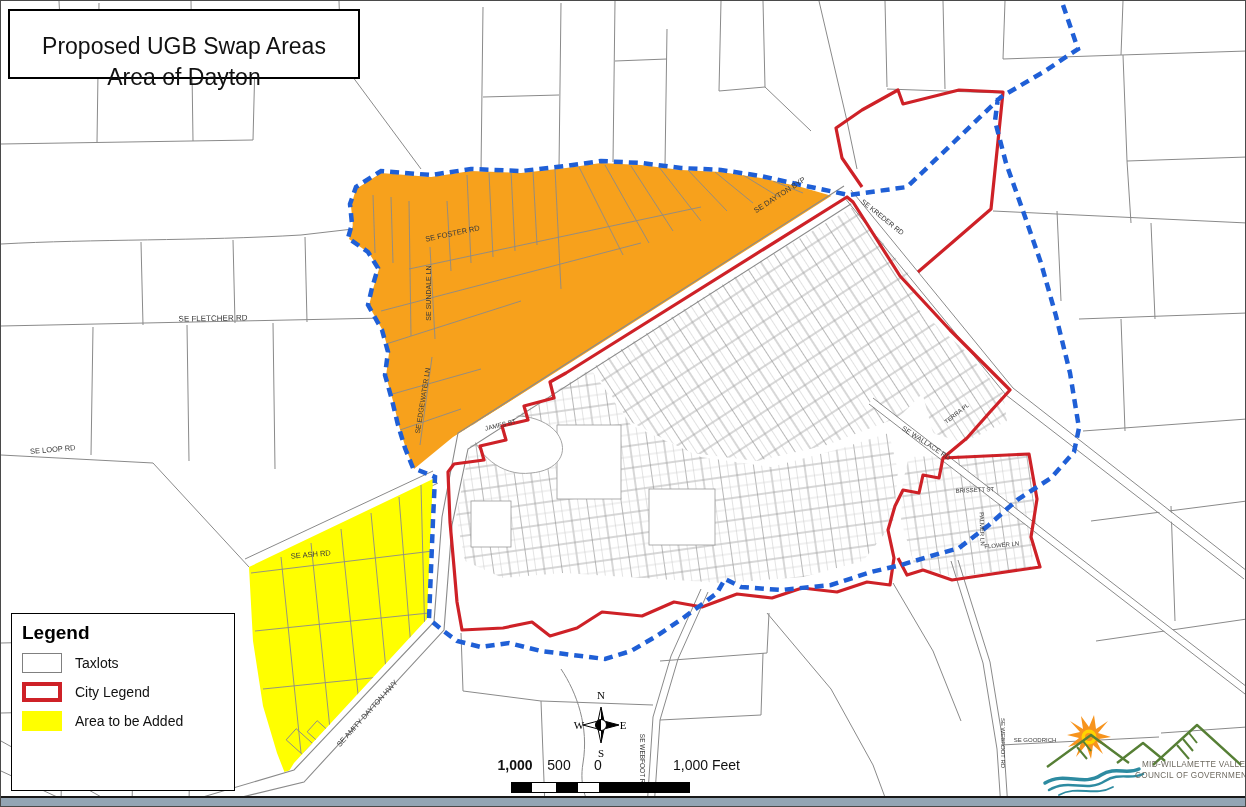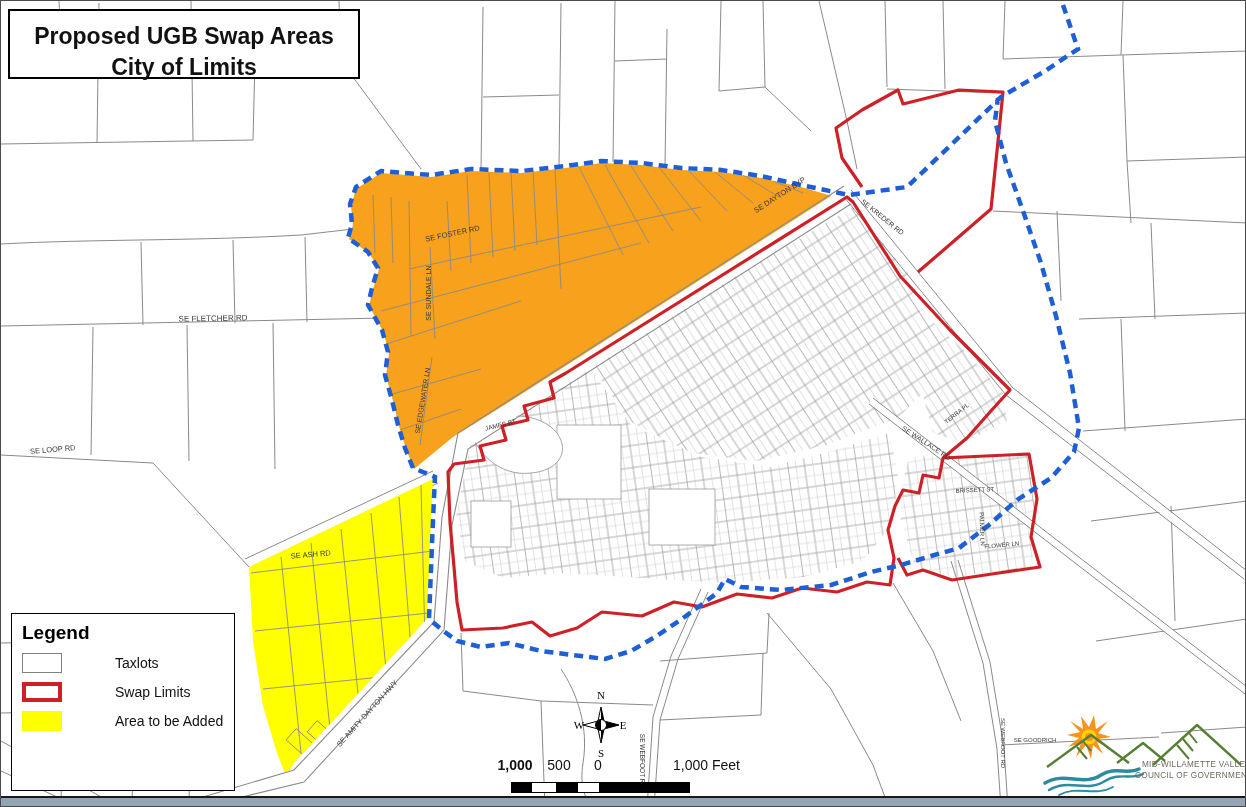--- a/index.html
+++ b/index.html
@@ -2,27 +2,27 @@
 <html><head>
 <meta charset="utf-8">
 <style>
   html,body{margin:0;padding:0;background:#fff;}
   .frame{position:relative;width:1246px;height:807px;overflow:hidden;background:#fff;
          border:1px solid #4a4a4a;box-sizing:border-box;
          font-family:"Liberation Sans", sans-serif;}
   .map-svg{position:absolute;left:0;top:0;}
   
   .title-box{position:absolute;left:7px;top:8px;width:352px;height:70px;background:#fff;
-             border:2px solid #000;text-align:center;padding-top:10px;box-sizing:border-box;font-weight:bold;}
+             border:2px solid #000;text-align:center;padding-top:20px;box-sizing:border-box;}
   .title-box .t{font-size:23px;color:#111;line-height:31px;}
   
   .legend{position:absolute;left:10px;top:612px;width:224px;height:178px;background:#fff;
           border:1.5px solid #000;box-sizing:border-box;padding:6px 10px 8px 10px;}
   .legend h2{margin:2px 0 8px 0;font-size:19px;color:#000;}
-  .lrow{display:flex;align-items:center;margin-bottom:7px;height:22px;gap:40px;}
+  .lrow{display:flex;align-items:center;margin-bottom:7px;height:22px;}
   .sw{width:40px;height:20px;margin-right:13px;box-sizing:border-box;flex:none;}
   .sw-taxlots{background:#fff;border:1px solid #808080;}
   .sw-city{background:#fff;border:4px solid #CE2127;}
   .sw-ugb{background:#fff;border:4px dashed #1F5FD6;}
   .sw-added{background:#FFFF00;}
   .sw-removed{background:#F7A11C;}
   .lrow span{font-size:14px;color:#111;}
   
   .scalebar{position:absolute;left:488px;top:756px;width:300px;height:44px;}
   .scalebar .lab{position:absolute;top:0;font-size:14px;color:#111;}
@@ -186,32 +186,32 @@
     <text class="street" font-size="6.5" transform="translate(639,760) rotate(90)">SE WEBFOOT RD</text>
     <text class="street" font-size="6" transform="translate(1000,742) rotate(90)">SE WEBFOOT RD</text>
     <text class="street" font-size="6" transform="translate(1034,741) rotate(0)">SE GOODRICH</text>
     <text class="street" font-size="6" transform="translate(1001,546) rotate(-5)">FLOWER LN</text>
     <text class="street" font-size="6" transform="translate(957,414) rotate(-38)">TERRA PL</text>
   </g>
 </svg>
 
 <div class="title-box">
   <div class="t">Proposed UGB Swap Areas</div>
-  <div class="t">City of Limits</div>
+  <div class="t">Area of Dayton</div>
 </div>
 
 <div class="legend">
   <h2>Legend</h2>
   <div class="lrow">
     <div class="sw sw-taxlots"></div>
     <span>Taxlots</span>
   </div>
   <div class="lrow">
     <div class="sw sw-city"></div>
-    <span>Swap Limits</span>
+    <span>City Legend</span>
   </div>
   <div class="lrow">
     <div class="sw sw-added"></div>
     <span>Area to be Added</span>
   </div>
 </div>
 
 <div class="compass">
   <svg width="60" height="78" viewBox="0 0 60 78">
     <text class="compass-letter" x="30" y="14" font-size="11" text-anchor="middle">N</text>

